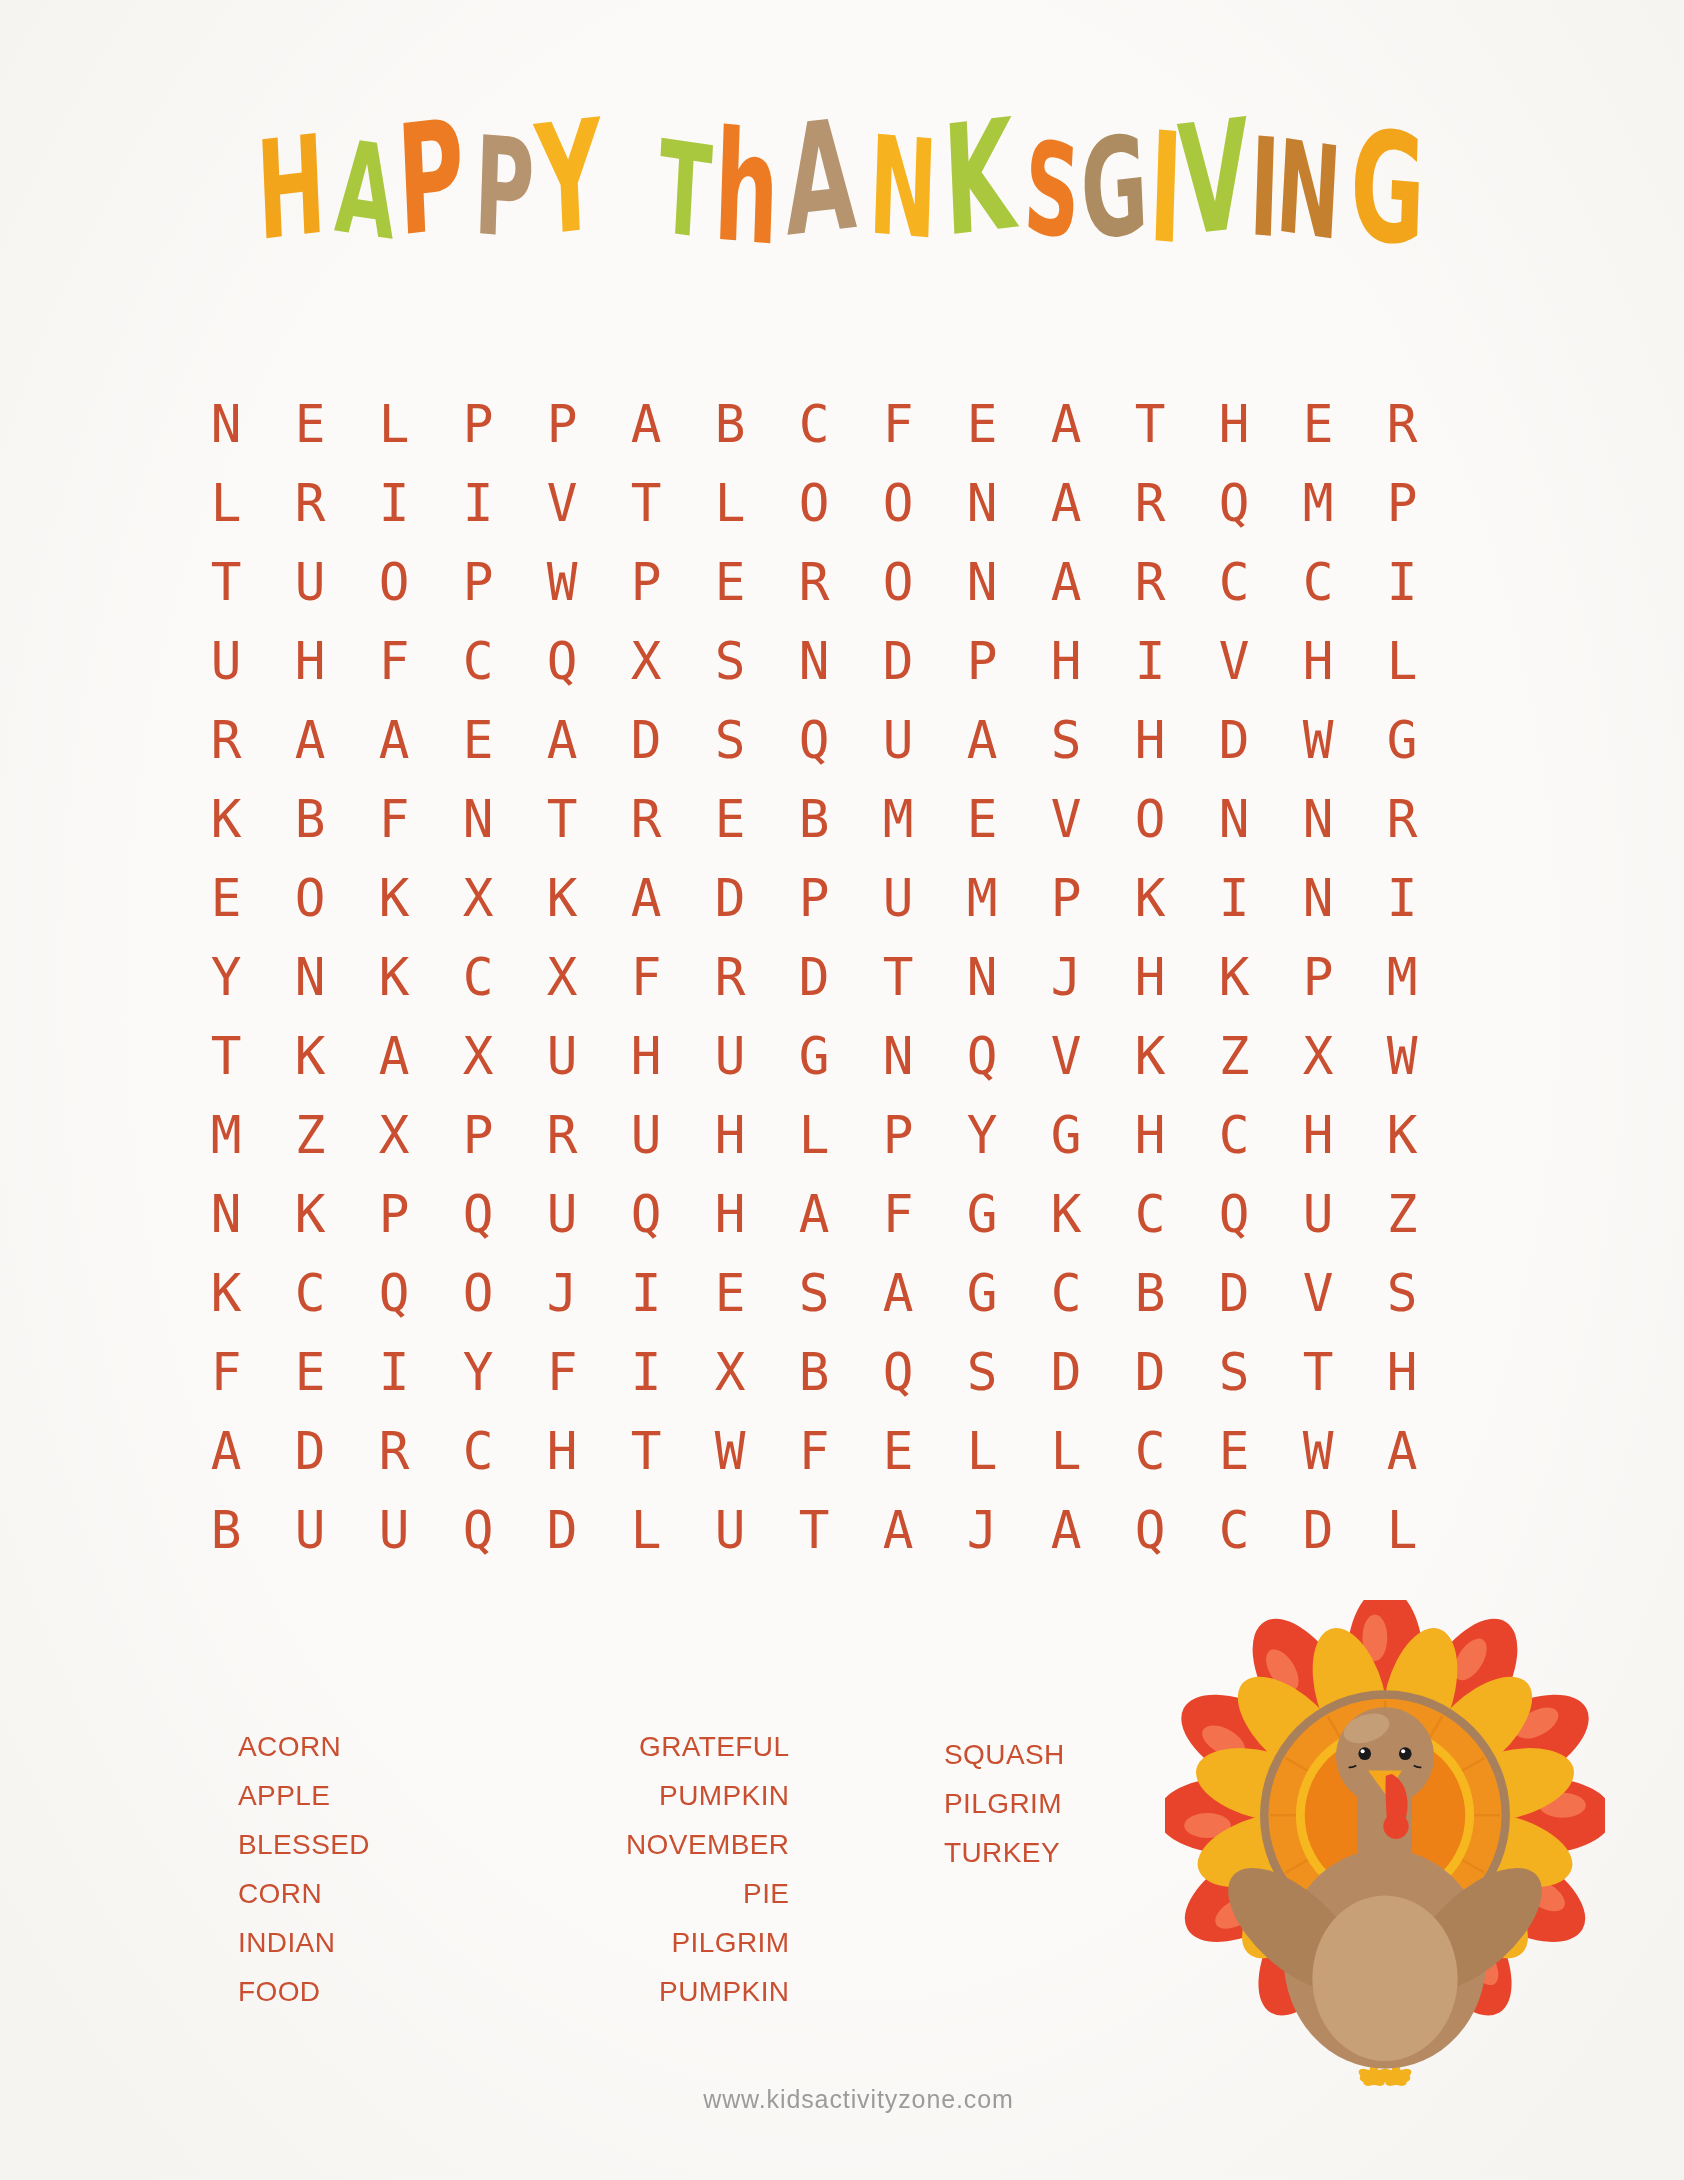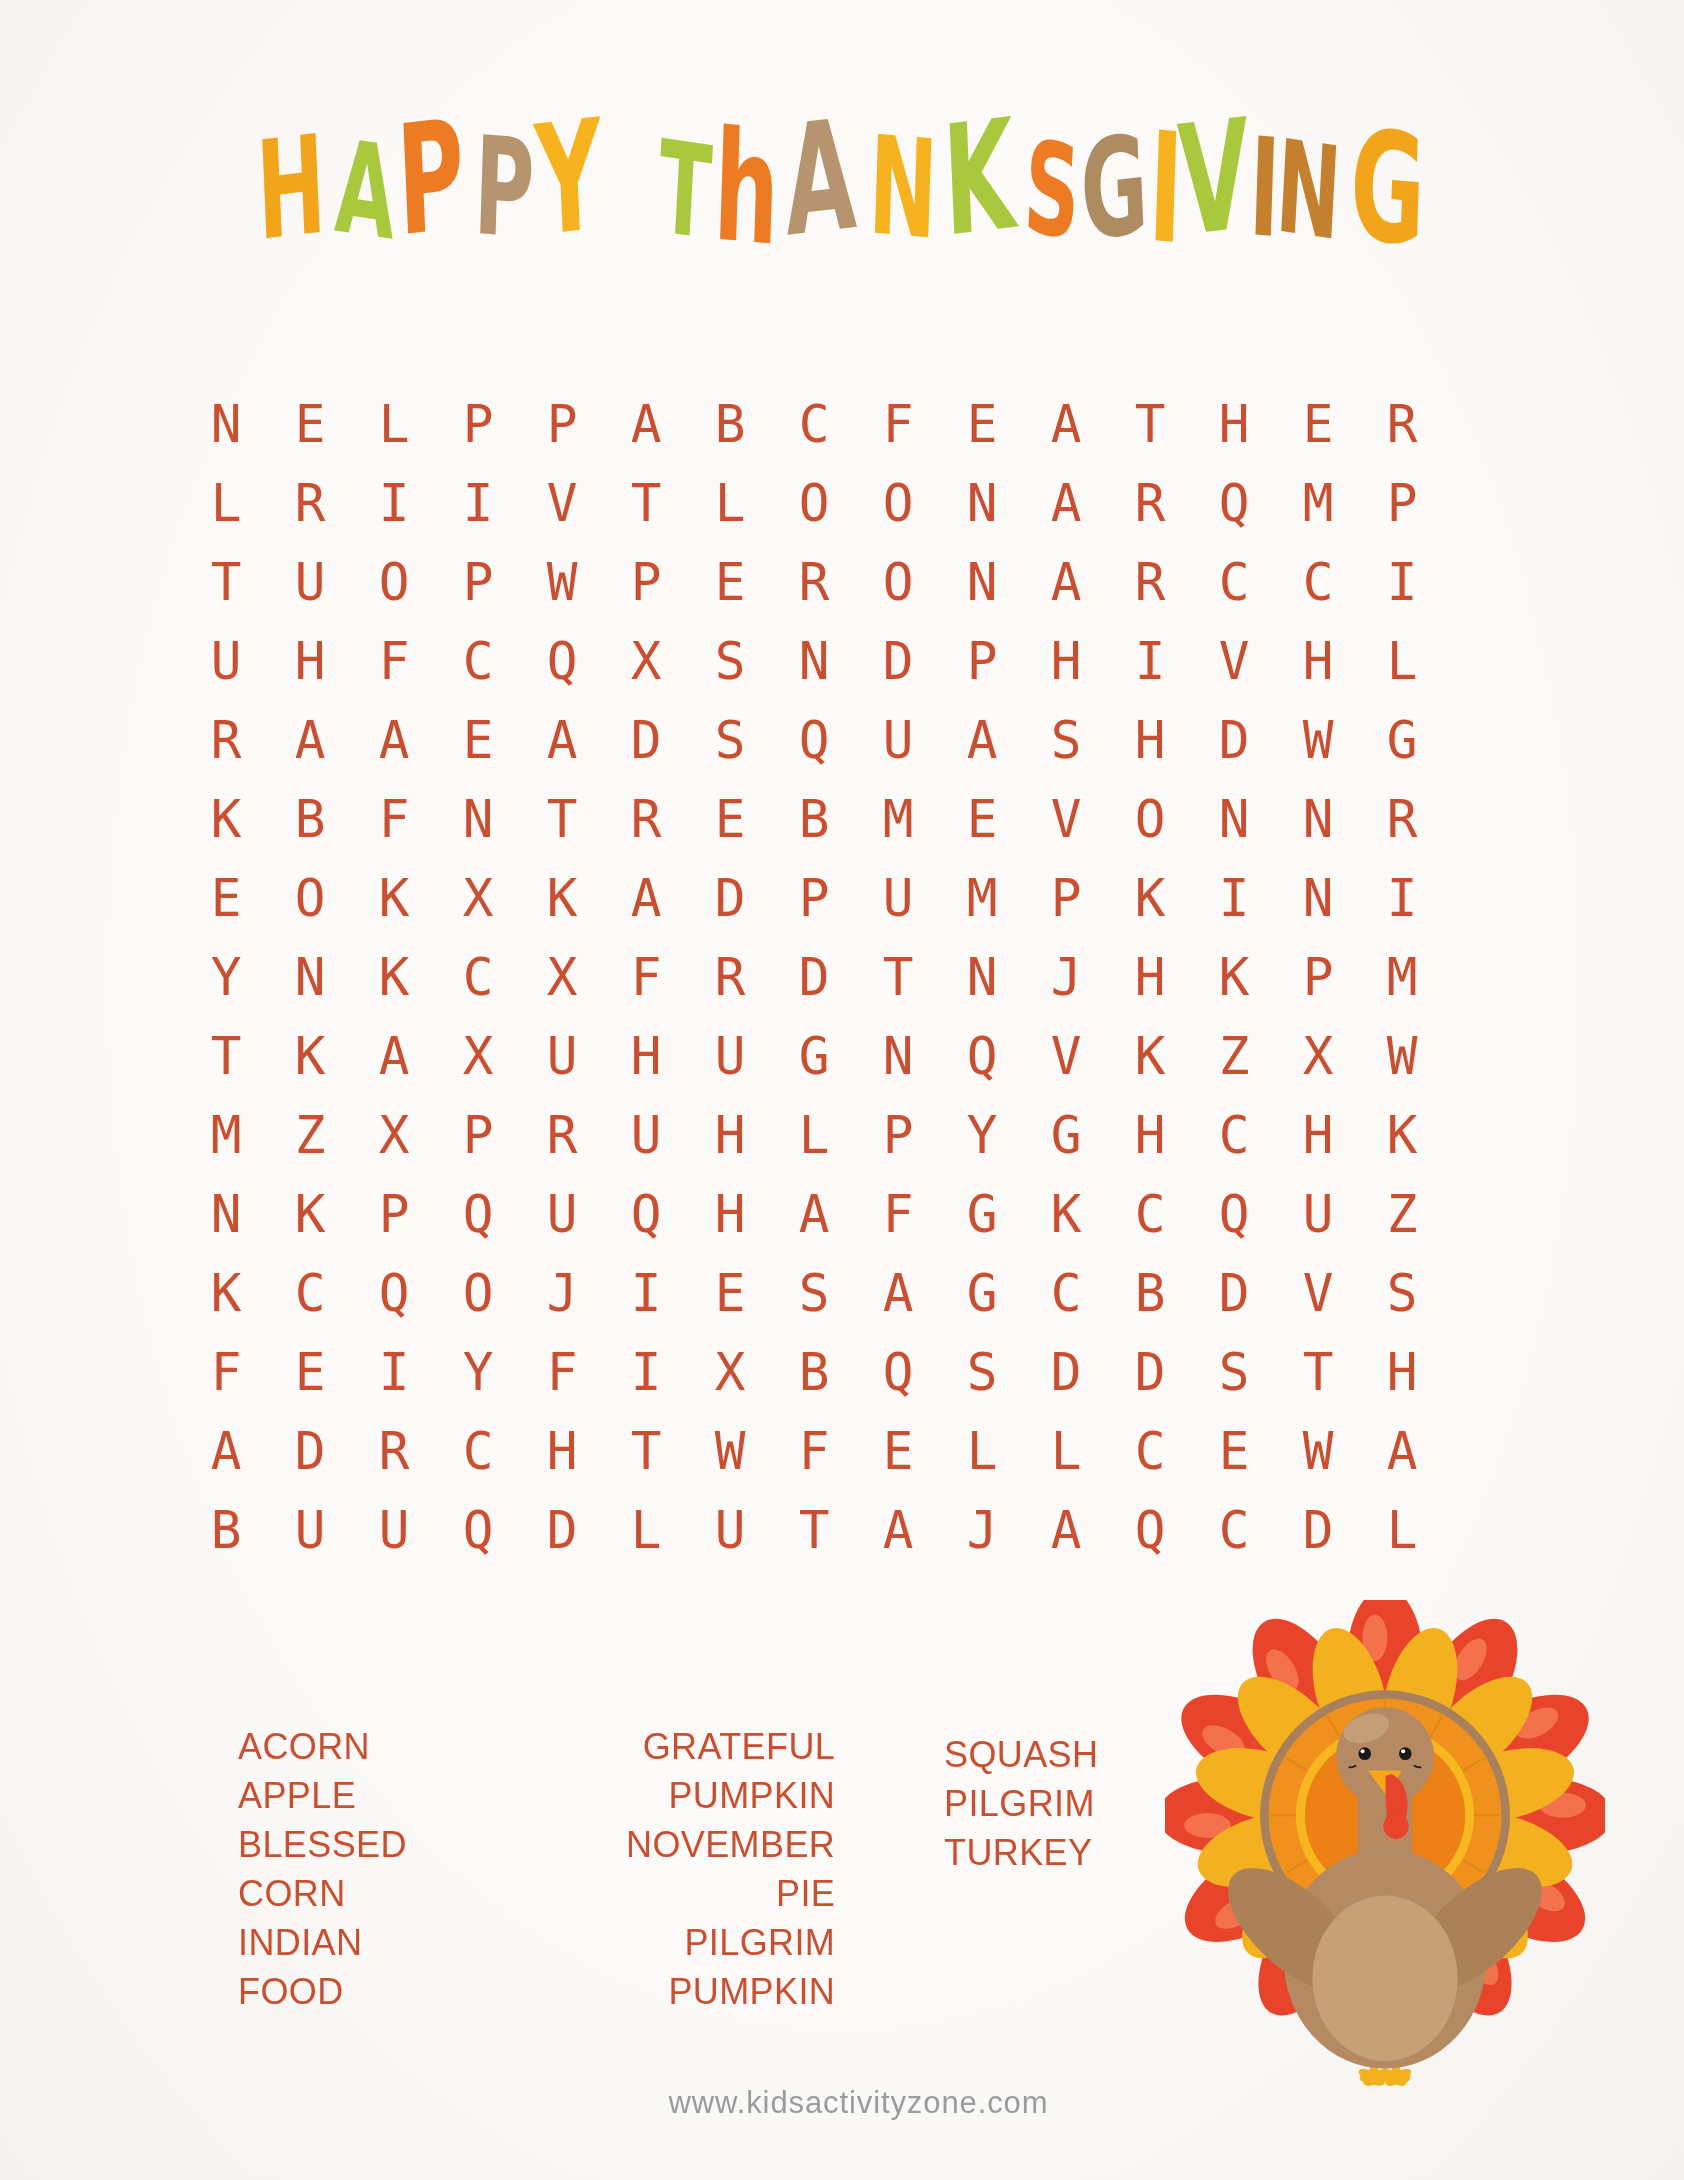--- a/index.html
+++ b/index.html
@@ -44,31 +44,31 @@
     font-size:51px;
     color:var(--grid-color,#C94F30);
   }
   
   #words{position:absolute;left:0;top:1722px;width:1685px;}
   .word-col{position:absolute;top:0;}
   .word-col-0{left:238px;}
   .word-col-1{left:626px;text-align:right;}
   .word-col-2{left:944px;margin-top:8px;}
   .word-item{
-    font-size:36px;line-height:49px;
+    font-size:28px;line-height:49px;
     color:var(--word-color,#C94F30);
     letter-spacing:0.4px;
   }
   
   #turkey{position:absolute;left:1165px;top:1600px;width:440px;height:494px;}
   
   #footer{
     position:absolute;left:0;right:0;top:2085px;
     text-align:center;
-    font-size:31px;letter-spacing:0.9px;
+    font-size:25px;letter-spacing:0.9px;
     color:var(--footer-color,#9B9B9B);
     padding-left:32px;
   }
 </style>
 </head>
 <body>
 
 <div id="page" style="--grid-color: #C94F30; --word-color: #C94F30; --footer-color: #9B9B9B; --t-red: #E8432B; --t-red_light: #F3714D; --t-gold: #F3B01F; --t-brown_rim: #A8805C; --t-orange: #F0911E; --t-orange_line: #DD7E12; --t-orange_deep: #ED8116; --t-yellow_ring: #F7B81F; --t-body: #B58A63; --t-body_light: #C9A47E; --t-belly: #C7A078; --t-wing: #AD8158; --t-beak: #F5A81C; --t-wattle: #E8432B; --t-feet: #F3B11D; --t-eye: #1A1A1A;">
 
   <div id="title">

